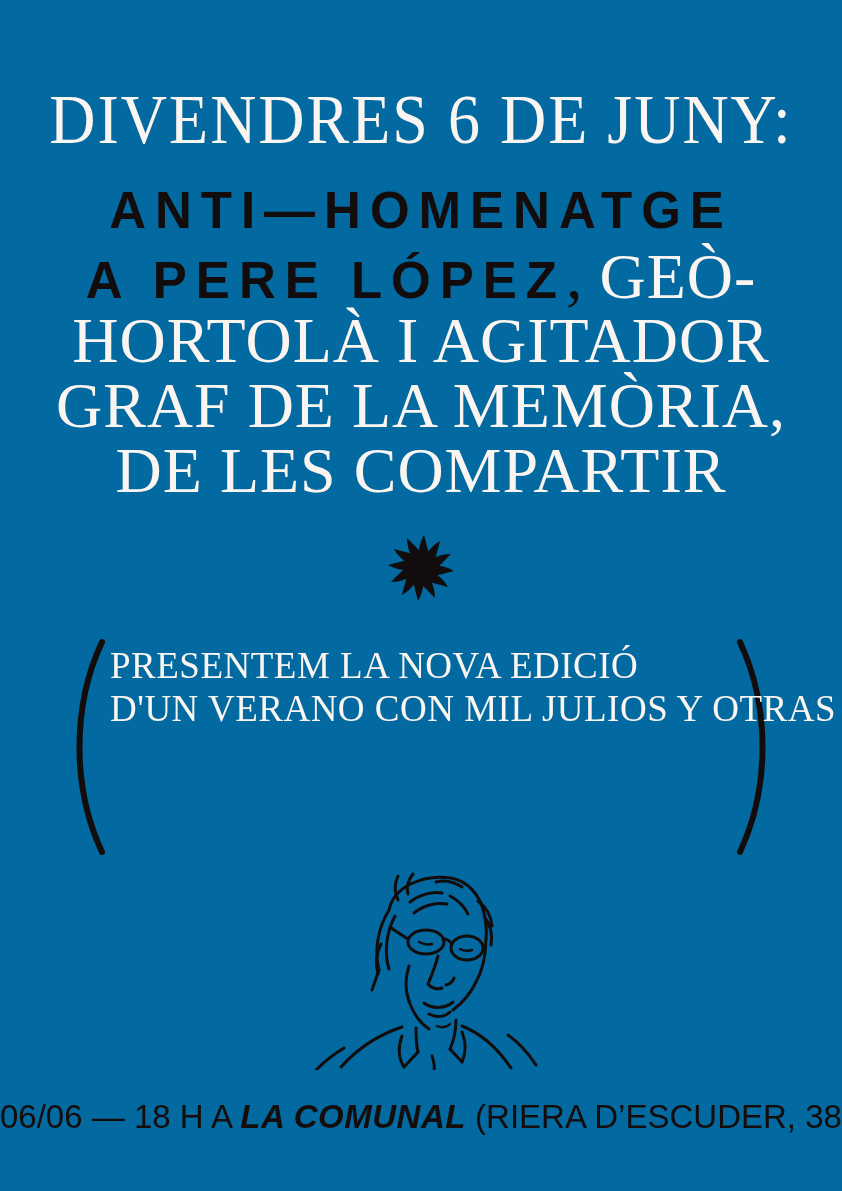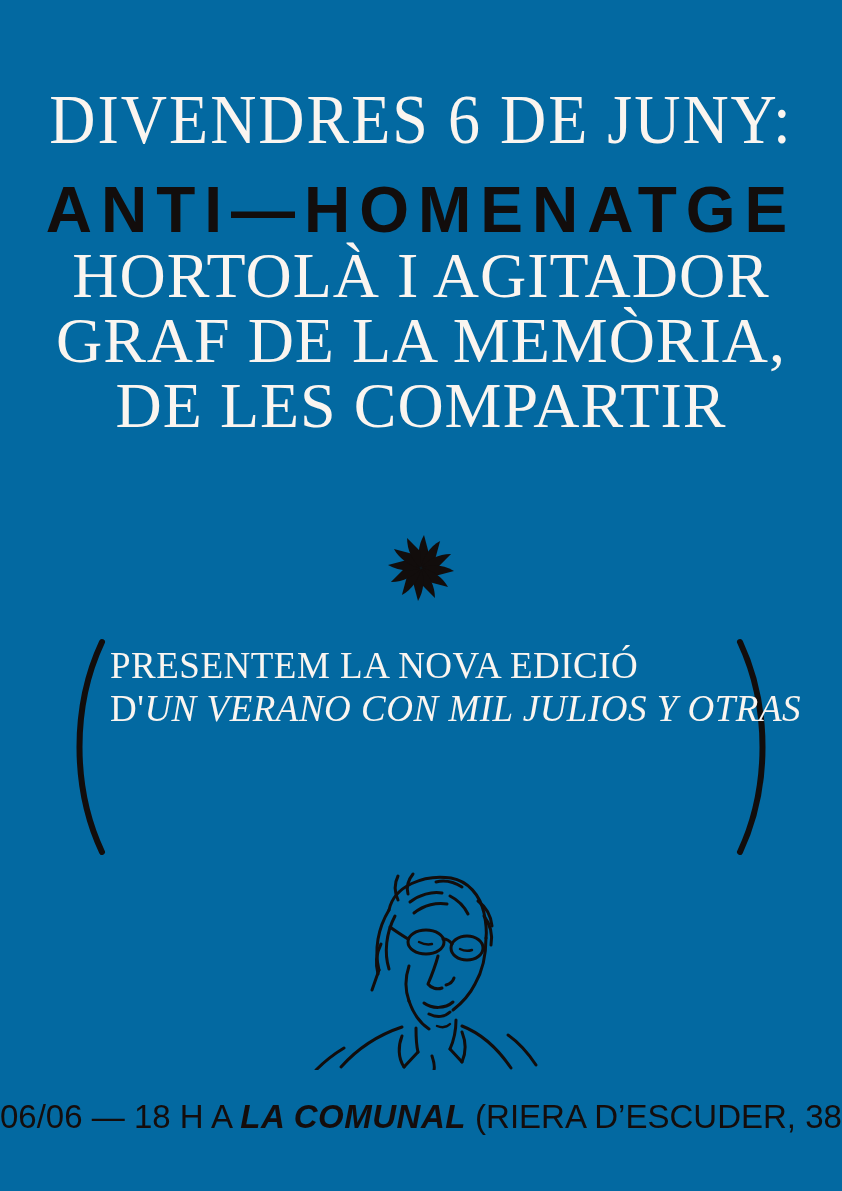--- a/index.html
+++ b/index.html
@@ -25,21 +25,21 @@
   
   .headline{
     position:absolute;top:178px;left:0;width:842px;
     text-align:center;white-space:nowrap;
   }
   .hl-line{height:65px;line-height:65px;}
   .hl-sans{
     font-family:"Liberation Sans", sans-serif;
     font-weight:800;
     color:#120D0C;
-    font-size:64px;
+    font-size:51px;
     letter-spacing:9px;
   }
   .hl-comma{
     font-family:"Liberation Serif", serif;
     color:#120D0C;
     font-size:66px;
     letter-spacing:0;
   }
   .hl-serif{
     font-family:"Liberation Serif", serif;
@@ -60,21 +60,21 @@
   .pres{
     position:absolute;top:14px;left:110px;width:622px;
     text-align:left;
     color:#FAF5F0;
     font-family:"Liberation Serif", serif;
     font-size:37px;
     line-height:43px;
     letter-spacing:0.5px;
     white-space:nowrap;
   }
-  .pres .it{font-style:italic;margin-top:48px;}
+  .pres .it{margin-top:48px;}
   
   .portrait{position:absolute;top:870px;left:286px;width:280px;height:200px;}
   
   .footer{
     position:absolute;top:1096px;left:0;width:842px;
     text-align:center;
     font-family:"Liberation Sans", sans-serif;
     font-size:33px;line-height:42px;
     color:#140D0C;
     white-space:nowrap;
@@ -83,20 +83,21 @@
 </style>
 </head>
 <body>
 
 <div class="poster">
 
   <div class="date-line">DIVENDRES 6 DE JUNY:</div>
 
   <div class="headline">
     <div class="hl-line hl-sans">ANTI—HOMENATGE</div>
+    <div class="hl-line"><span class="hl-sans">A PERE LÓPEZ</span><span class="hl-comma">,</span><span class="hl-serif"> GEÒ-</span></div>
     <div class="hl-line hl-serif">HORTOLÀ I AGITADOR</div>
     <div class="hl-line hl-serif">GRAF DE LA MEMÒRIA,</div>
     <div class="hl-line hl-serif">DE LES COMPARTIR</div>
   </div>
 
   <div class="star-wrap">
     <svg width="72" height="72" viewBox="0 0 72 72" aria-hidden="true">
       <defs>
         <path id="blade" d="M36,36 L44,22 L39,3 C33,13 32,26 36,36 Z" fill="#120D0C"></path>
       </defs>

